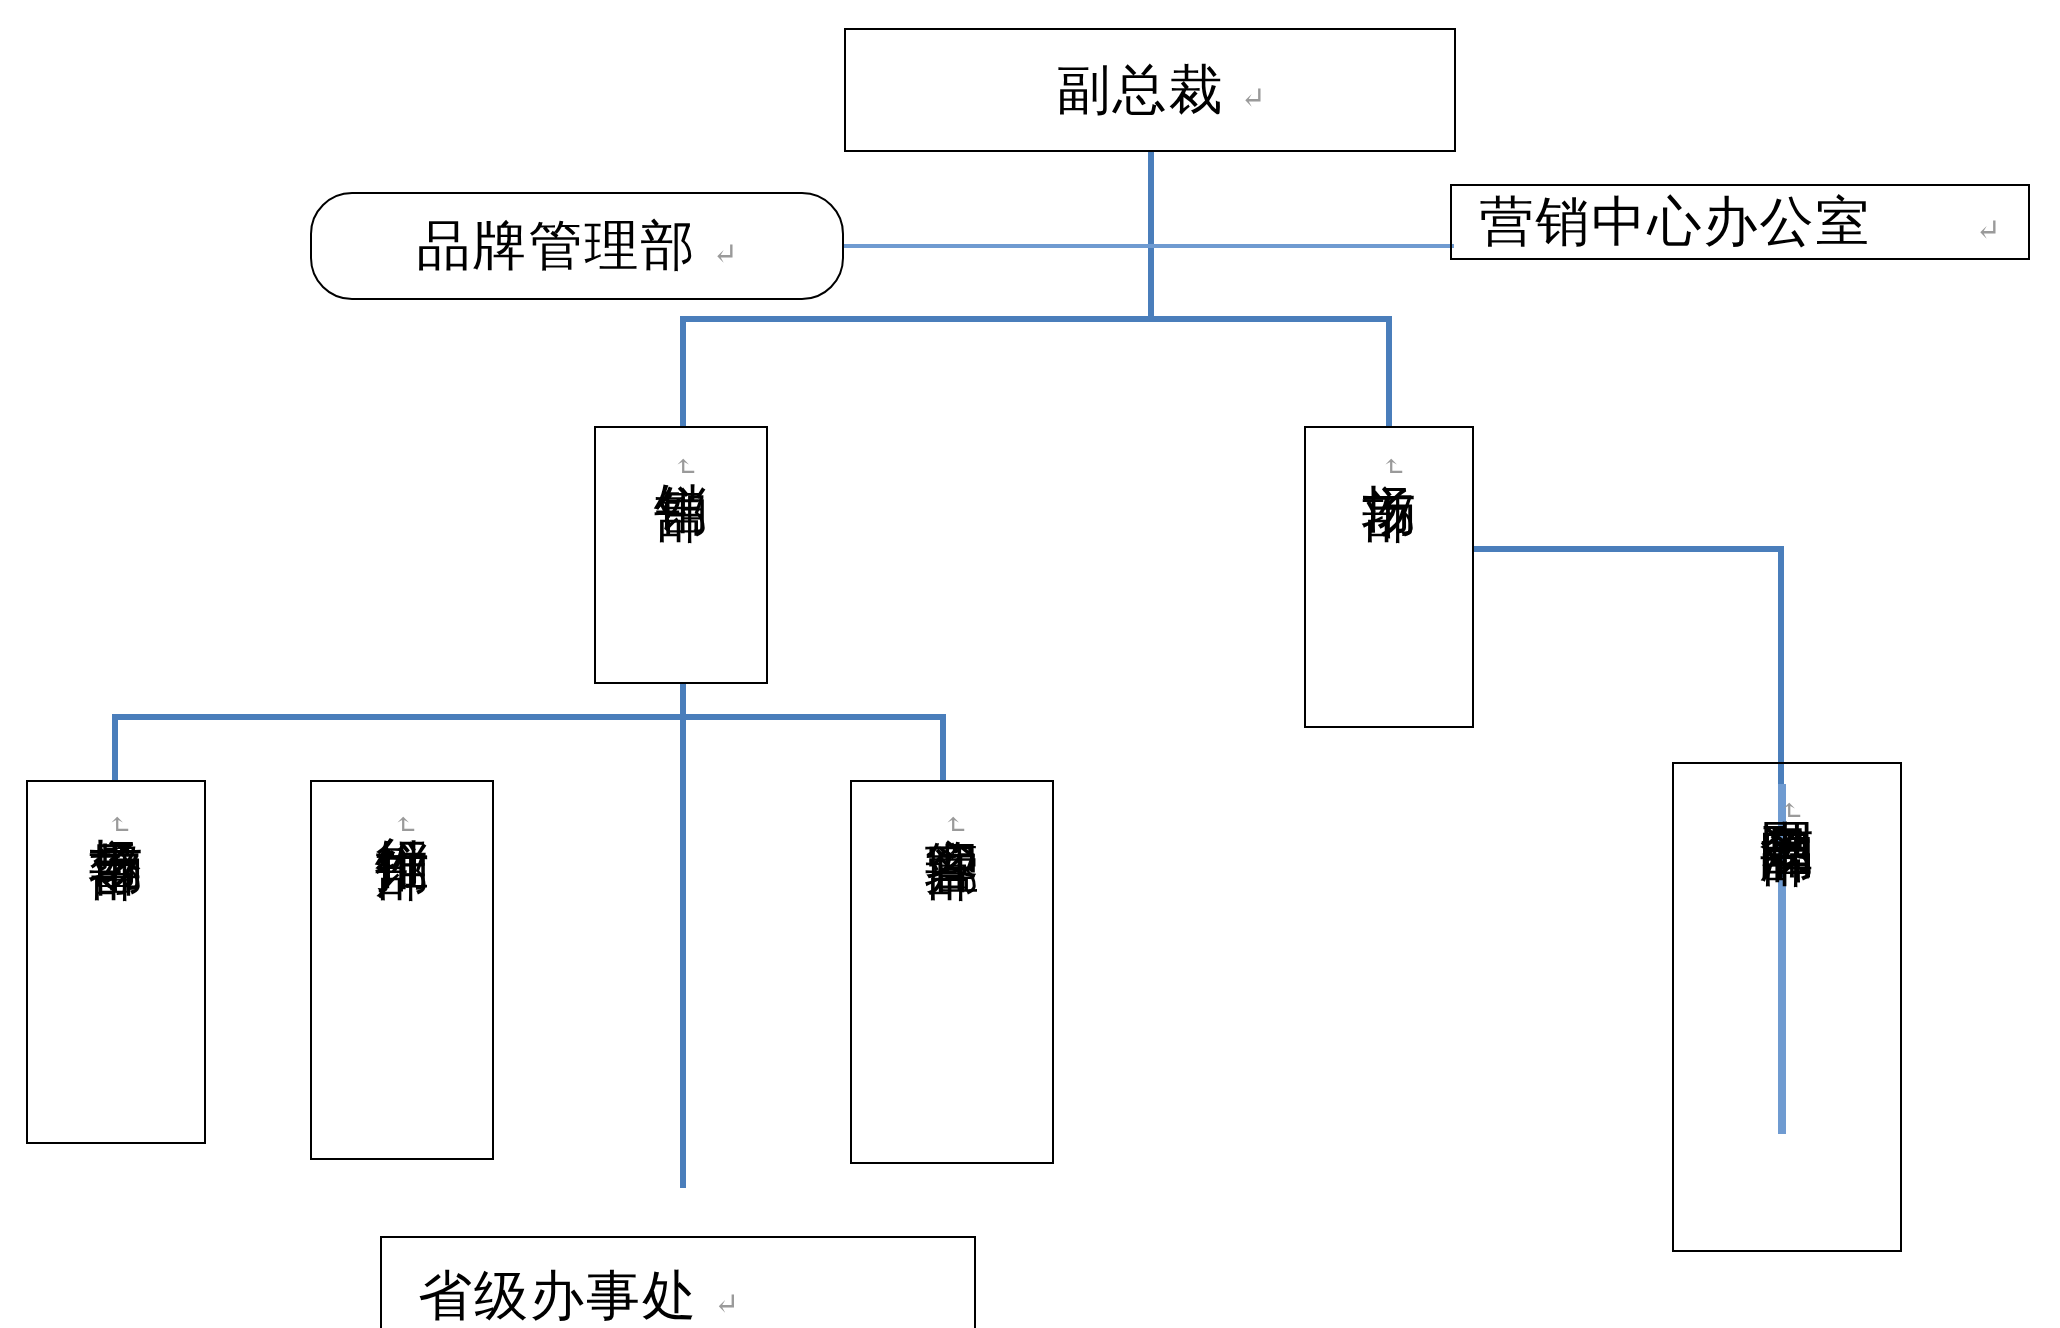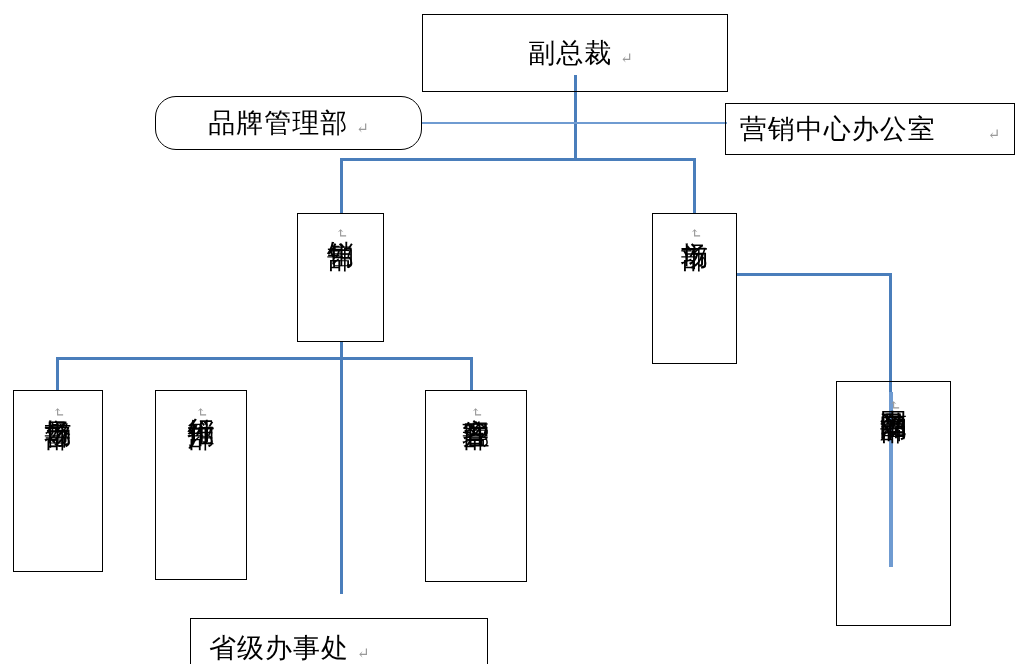--- a/index.html
+++ b/index.html
@@ -94,31 +94,31 @@
   <div class="conn v" style="left:56px; top:357px; height:34px;"></div>
   <div class="conn v" style="left:470px; top:357px; height:34px;"></div>
 
   <div class="conn v" style="left:340px; top:357px; height:237px;"></div>
 
   <div class="conn h" style="left:737px; top:273px; width:155px;"></div>
   <div class="conn v" style="left:889px; top:273px; height:119px;"></div>
 
   <div class="conn v thin" style="left:889px; top:392px; height:175px; width:4px;"></div>
 
-  <div class="box horiz" style="left:422px; top:14px; width:306px; height:78px;padding-left:11px;">
+  <div class="box horiz" style="left:422px; top:14px; width:306px; height:62px;padding-left:11px;">
     <span class="label">副总裁</span>
     <span class="pmark">↵</span>
   </div>
 
   <div class="box horiz" style="left:155px; top:96px; width:267px; height:54px;border-radius:21px;">
     <span class="label">品牌管理部</span>
     <span class="pmark">↵</span>
   </div>
 
-  <div class="box horiz" style="left:725px; top:103px; width:290px; height:52px;gap:44px;">
+  <div class="box horiz" style="left:725px; top:92px; width:290px; height:38px;gap:44px;">
     <span class="label">营销中心办公室</span>
     <span class="pmark">↵</span>
   </div>
 
   <div class="box vert" style="left:297px; top:213px; width:87px; height:129px;">
     <span class="label">销售部</span>
     <span class="pmark">↵</span>
   </div>
 
   <div class="box vert" style="left:652px; top:213px; width:85px; height:151px;">

